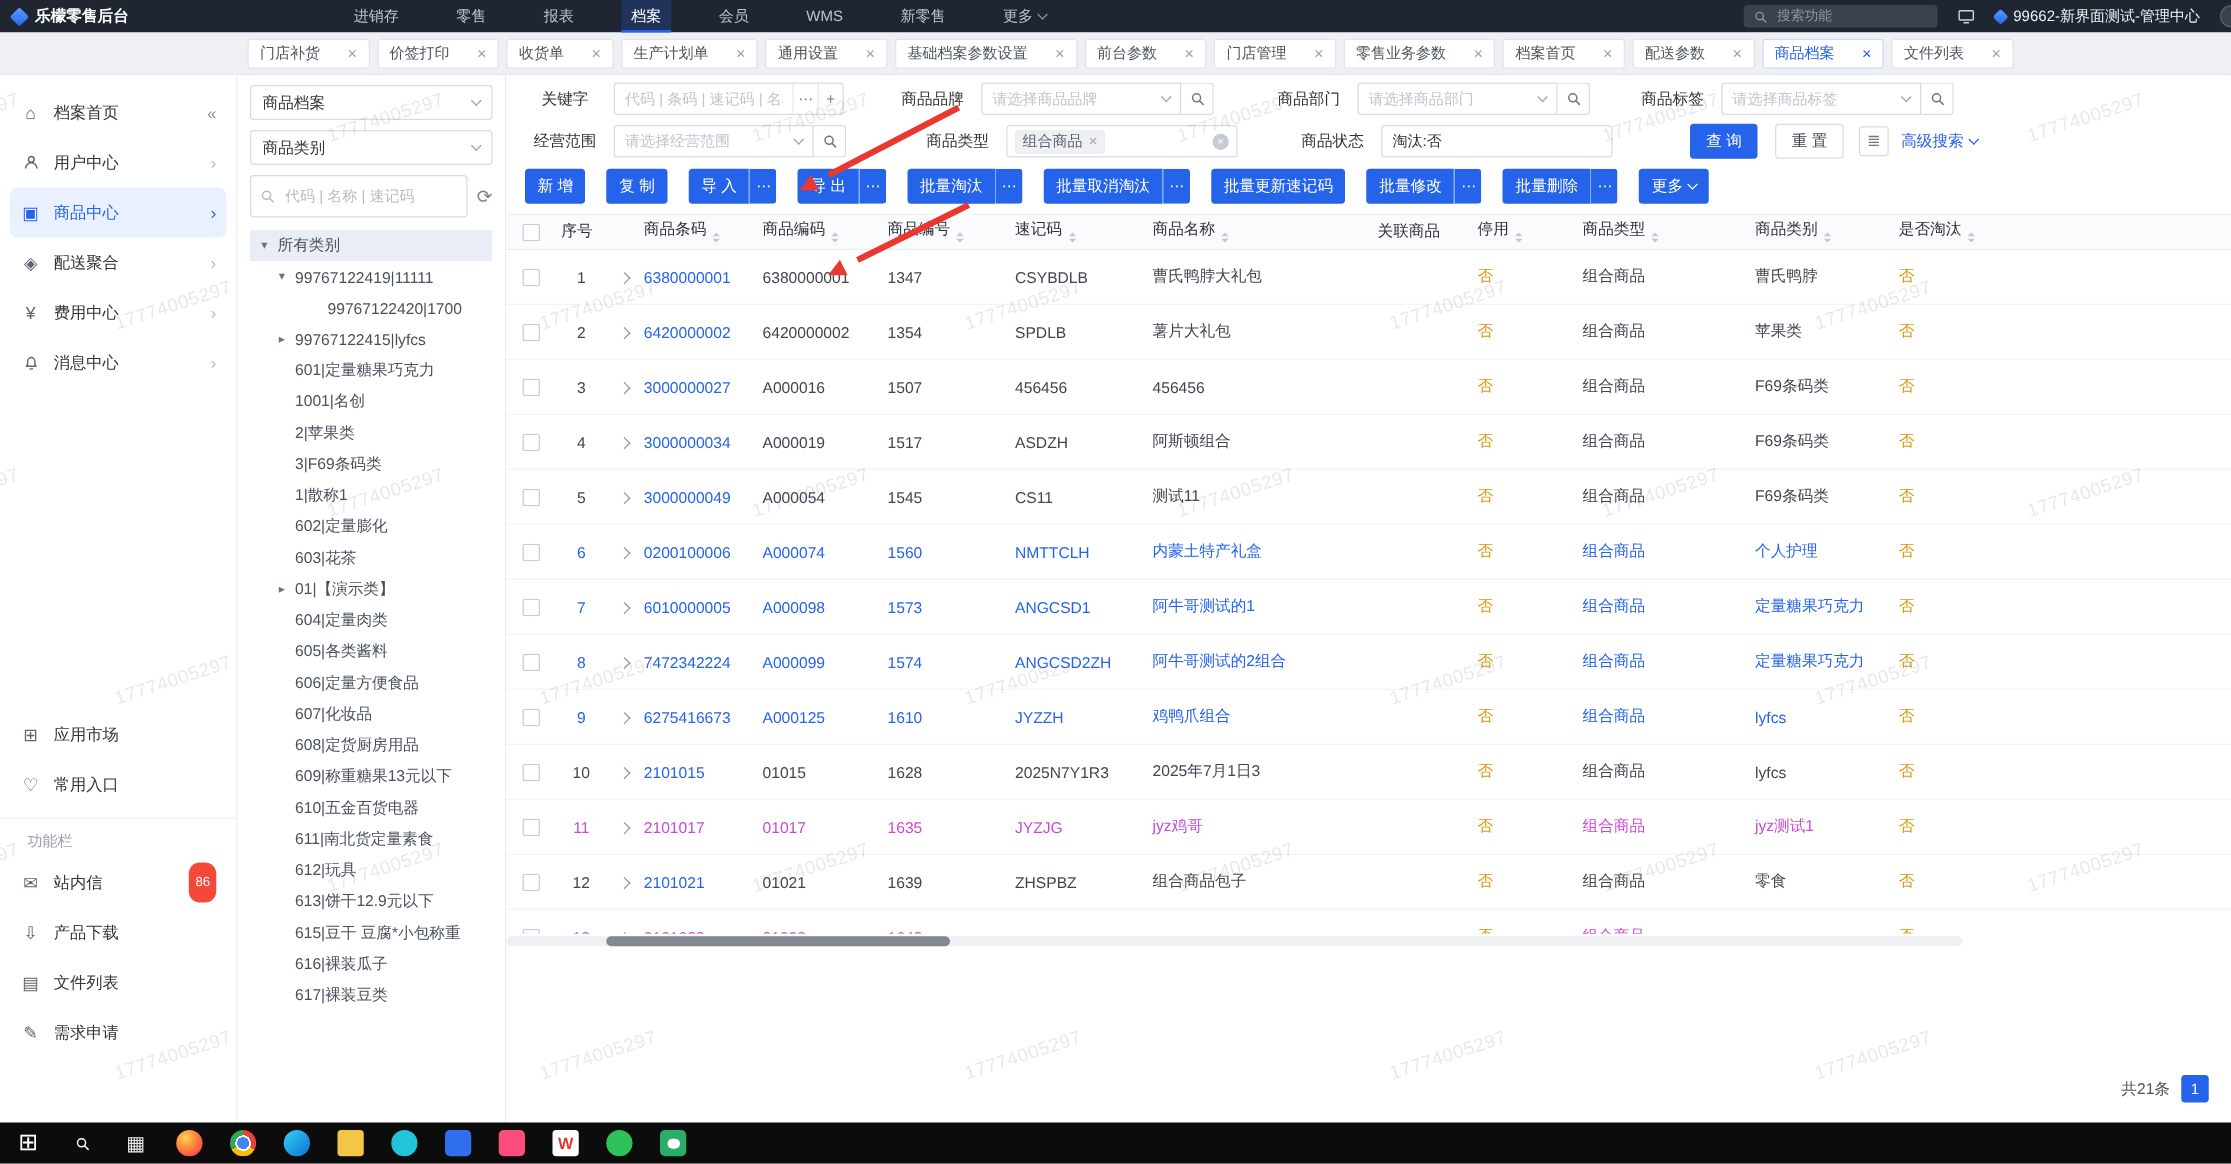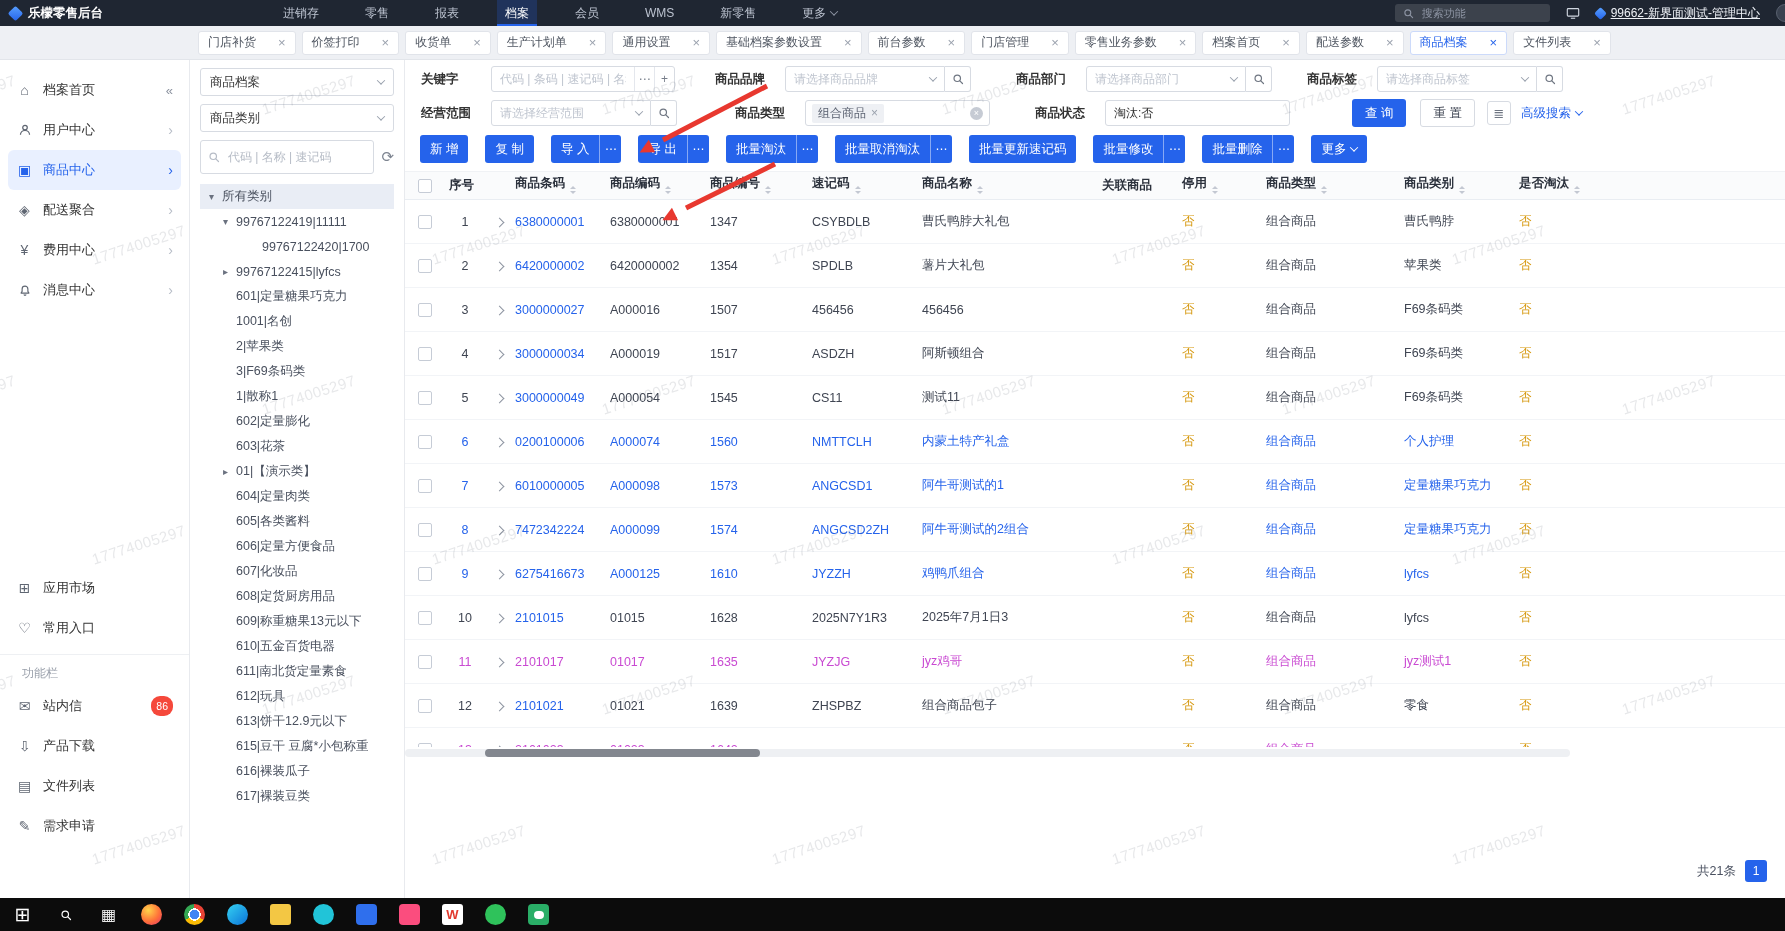--- a/index.html
+++ b/index.html
@@ -18,42 +18,42 @@
   .logo-diamond.small { width:9px; height:9px; }
   .logo-text { color:#fff; font-weight:bold; font-size:12.5px; white-space:nowrap; }
   .nav-items { display:flex; gap:30px; margin-left:115px; height:26px; }
   .nav-item { display:flex; align-items:center; gap:5px; padding:0 8px; cursor:pointer; color:#bcc3d0; white-space:nowrap; }
   .nav-item.active { color:#fff; background:rgba(37,99,235,.22); box-shadow:inset 0 -2px 0 var(--primary); }
   .topbar-right { margin-left:auto; display:flex; align-items:center; gap:16px; }
   .topbar-search { width:155px; height:18px; background:rgba(255,255,255,.13); border-radius:3px; display:flex; align-items:center; gap:6px; padding:0 8px; color:#8d94a3; }
   .topbar-search input { background:transparent; border:0; outline:0; width:100%; font-size:11px; color:#d6dbe4; }
   .topbar-search input::placeholder { color:#8d94a3; }
   .tb-monitor { color:#cfd5df; }
-  .account { display:flex; align-items:center; gap:6px; color:#eef1f6; white-space:nowrap;text-decoration:underline; }
+  .account { display:flex; align-items:center; gap:6px; color:#eef1f6; white-space:nowrap; }
   .avatar { width:18px; height:18px; border-radius:50%; background:#3a4250; border:1px solid #59616f; margin-right:-9px; flex:none; }
 
   
   .tabbar { height:34px; background:#eef0f4; border-bottom:1px solid #e2e5ea; display:flex; align-items:center; gap:6px; padding-left:198px; }
   .tab { height:24px; background:#fff; border:1px solid #e1e4ea; border-radius:3px; display:flex; align-items:center; gap:22px; padding:0 9px; font-size:12px; color:#4e5560; cursor:pointer; white-space:nowrap; }
   .tab .x { color:#9aa1ad; font-size:13px; line-height:1; }
   .tab.active { color:var(--primary); border-color:#ccdafa; }
   .tab.active .x { color:var(--primary); }
 
   
   .content { display:flex; height:838px; }
 
   
   .sidebar { width:190px; border-right:1px solid #e8eaee; background:#fff; display:flex; flex-direction:column; padding-top:10px; flex:none; }
   .side-item { height:40px; display:flex; align-items:center; gap:10px; margin:0 8px; padding:0 8px; border-radius:6px; font-size:13px; color:#333; cursor:pointer; }
   .side-item .icon { width:17px; color:#5f6672; font-size:14px; flex:none; }
   .side-item .chev { margin-left:auto; color:#b7bdc7; font-size:14px; }
   .side-item .collapse { margin-left:auto; color:#8a919e; font-size:13px; }
   .side-item.active { background:#e9f0ff; color:var(--primary); }
   .side-item.active .icon, .side-item.active .chev { color:var(--primary); }
-  .badge { margin-left:auto; background:#f5483b; color:#fff; border-radius:9px; min-width:19px; height:20px; font-size:10.5px; display:flex; align-items:center; justify-content:center; padding:0 5px; }
+  .badge { margin-left:auto; background:#f5483b; color:#fff; border-radius:9px; min-width:19px; height:32px; font-size:10.5px; display:flex; align-items:center; justify-content:center; padding:0 5px; }
   .side-bottom { margin-top:auto; padding-bottom:52px; }
   .side-section { font-size:12px; color:#9aa0ab; padding:10px 22px 4px; border-top:1px solid #eef0f3; margin-top:6px; }
 
   
   .treepanel { width:215px; border-right:1px solid #e8eaee; background:#fff; padding:8px 10px; display:flex; flex-direction:column; overflow:hidden; flex:none; }
   .tp-select { height:28px; border:1px solid #d7dbe2; border-radius:3px; display:flex; align-items:center; justify-content:space-between; padding:0 9px; font-size:12.5px; color:#333; margin-bottom:8px; cursor:pointer; }
   .caret-down { width:6px; height:6px; border-right:1.4px solid #98a0ac; border-bottom:1.4px solid #98a0ac; transform:rotate(45deg) translate(-1px,-1px); display:inline-block; flex:none; }
   .caret-down.white { border-color:#fff; }
   .caret-down.blue { border-color:var(--primary); }
   .caret-down.dim { border-color:#8d94a3; }
@@ -64,21 +64,21 @@
   .tp-refresh { color:#7d8490; font-size:15px; cursor:pointer; }
   .tree { margin-top:10px; overflow:hidden; font-size:12.5px; color:#49505e; }
   .tree-row { height:25px; display:flex; align-items:center; gap:5px; padding-right:4px; white-space:nowrap; cursor:pointer; overflow:hidden; }
   .tree-row.selected { background:#e9edf5; }
   .lvl0 { padding-left:6px; } .lvl1 { padding-left:20px; } .lvl2 { padding-left:46px; }
   .tcaret { width:11px; color:#6b7280; font-size:10px; flex:none; text-align:center; }
 
   
   .main { flex:1; position:relative; background:#fff; overflow:hidden; }
   .frow { display:flex; align-items:center; height:30px; margin:4px 0 2px 16px; font-size:12.5px; color:#333; }
-  .flabel { width:62px; text-align:left; margin-right:8px; flex:none; white-space:nowrap;font-weight:bold; }
+  .flabel { width:62px; text-align:center; margin-right:8px; flex:none; white-space:nowrap; }
   .ctrl { height:26px; border:1px solid #d7dbe2; border-radius:3px; display:flex; align-items:center; background:#fff; }
   .keyword { width:184px; }
   .keyword input { flex:1; min-width:0; border:0; outline:0; padding:0 8px; font-size:12px; color:#333; }
   .keyword input::placeholder { color:#bfc5cf; }
   .kw-btn { width:20px; height:100%; border-left:1px solid #e4e7ed; display:flex; align-items:center; justify-content:center; color:#767d89; font-size:12px; cursor:pointer; flex:none; }
   .selectbox { width:160px; justify-content:space-between; padding:0 8px; font-size:12px; color:#bfc5cf; cursor:pointer; }
   .selectbox.joined { border-radius:3px 0 0 3px; }
   .search-append { width:26px; height:26px; border:1px solid #d7dbe2; border-left:0; border-radius:0 3px 3px 0; display:flex; align-items:center; justify-content:center; color:#6f7682; cursor:pointer; flex:none; }
   .tagbox { width:185px; justify-content:space-between; padding:0 6px; cursor:pointer; }
   .tag { background:#eef0f4; border-radius:2px; height:19px; display:flex; align-items:center; gap:5px; padding:0 6px; font-size:12px; color:#5a6170; }
@@ -96,21 +96,21 @@
   
   .toolbar { display:flex; align-items:center; gap:17px; margin:7px 0 8px 15px; }
   .tb-group { display:flex; }
   .tb-btn { height:28px; background:var(--primary); color:#fff; border:0; border-radius:3px; padding:0 10px; font-size:12.5px; display:flex; align-items:center; gap:5px; cursor:pointer; white-space:nowrap; font-family:inherit; }
   .tb-group.has-more .tb-btn { border-radius:3px 0 0 3px; }
   .tb-more { width:22px; height:28px; background:var(--primary); color:#fff; border:0; border-left:1px solid rgba(255,255,255,.45); border-radius:0 3px 3px 0; font-size:12px; display:flex; align-items:center; justify-content:center; cursor:pointer; padding:0; }
 
   
   .table-wrap { height:576px; overflow:hidden; border-top:1px solid #f0f2f5; }
   .trow { display:grid; align-items:center; }
-  .thead { height:28px; background:#fafbfc; border-bottom:1px solid #e9edf2; font-size:12.5px; font-weight:bold; color:#2b313c; }
+  .thead { height:28px; background:#fafbfc; border-bottom:1px solid #e9edf2; font-size:12.5px; font-weight:normal; color:#2b313c; }
   .tbody .trow { height:44px; border-bottom:1px solid #f2f4f7; font-size:12.5px; color:#3f4552; }
   .cell { padding:0 4px; white-space:nowrap; overflow:hidden; text-overflow:ellipsis; }
   .cell.center { text-align:center; }
   .checkbox { width:14px; height:14px; border:1px solid #c6ccd6; border-radius:2px; margin:0 auto; display:block; background:#fff; cursor:pointer; }
   .rcaret { width:7px; height:7px; border-right:1.5px solid #8d94a1; border-top:1.5px solid #8d94a1; transform:rotate(45deg); display:inline-block; margin-left:7px; cursor:pointer; }
   .sort { display:inline-flex; flex-direction:column; margin-left:5px; vertical-align:-2px; }
   .sort i { width:0; height:0; border:3.5px solid transparent; display:block; }
   .sort .up { border-bottom-color:#c3c8d2; margin-bottom:2px; }
   .sort .dn { border-top-color:#c3c8d2; }
   .link { color:var(--primary); cursor:pointer; }

